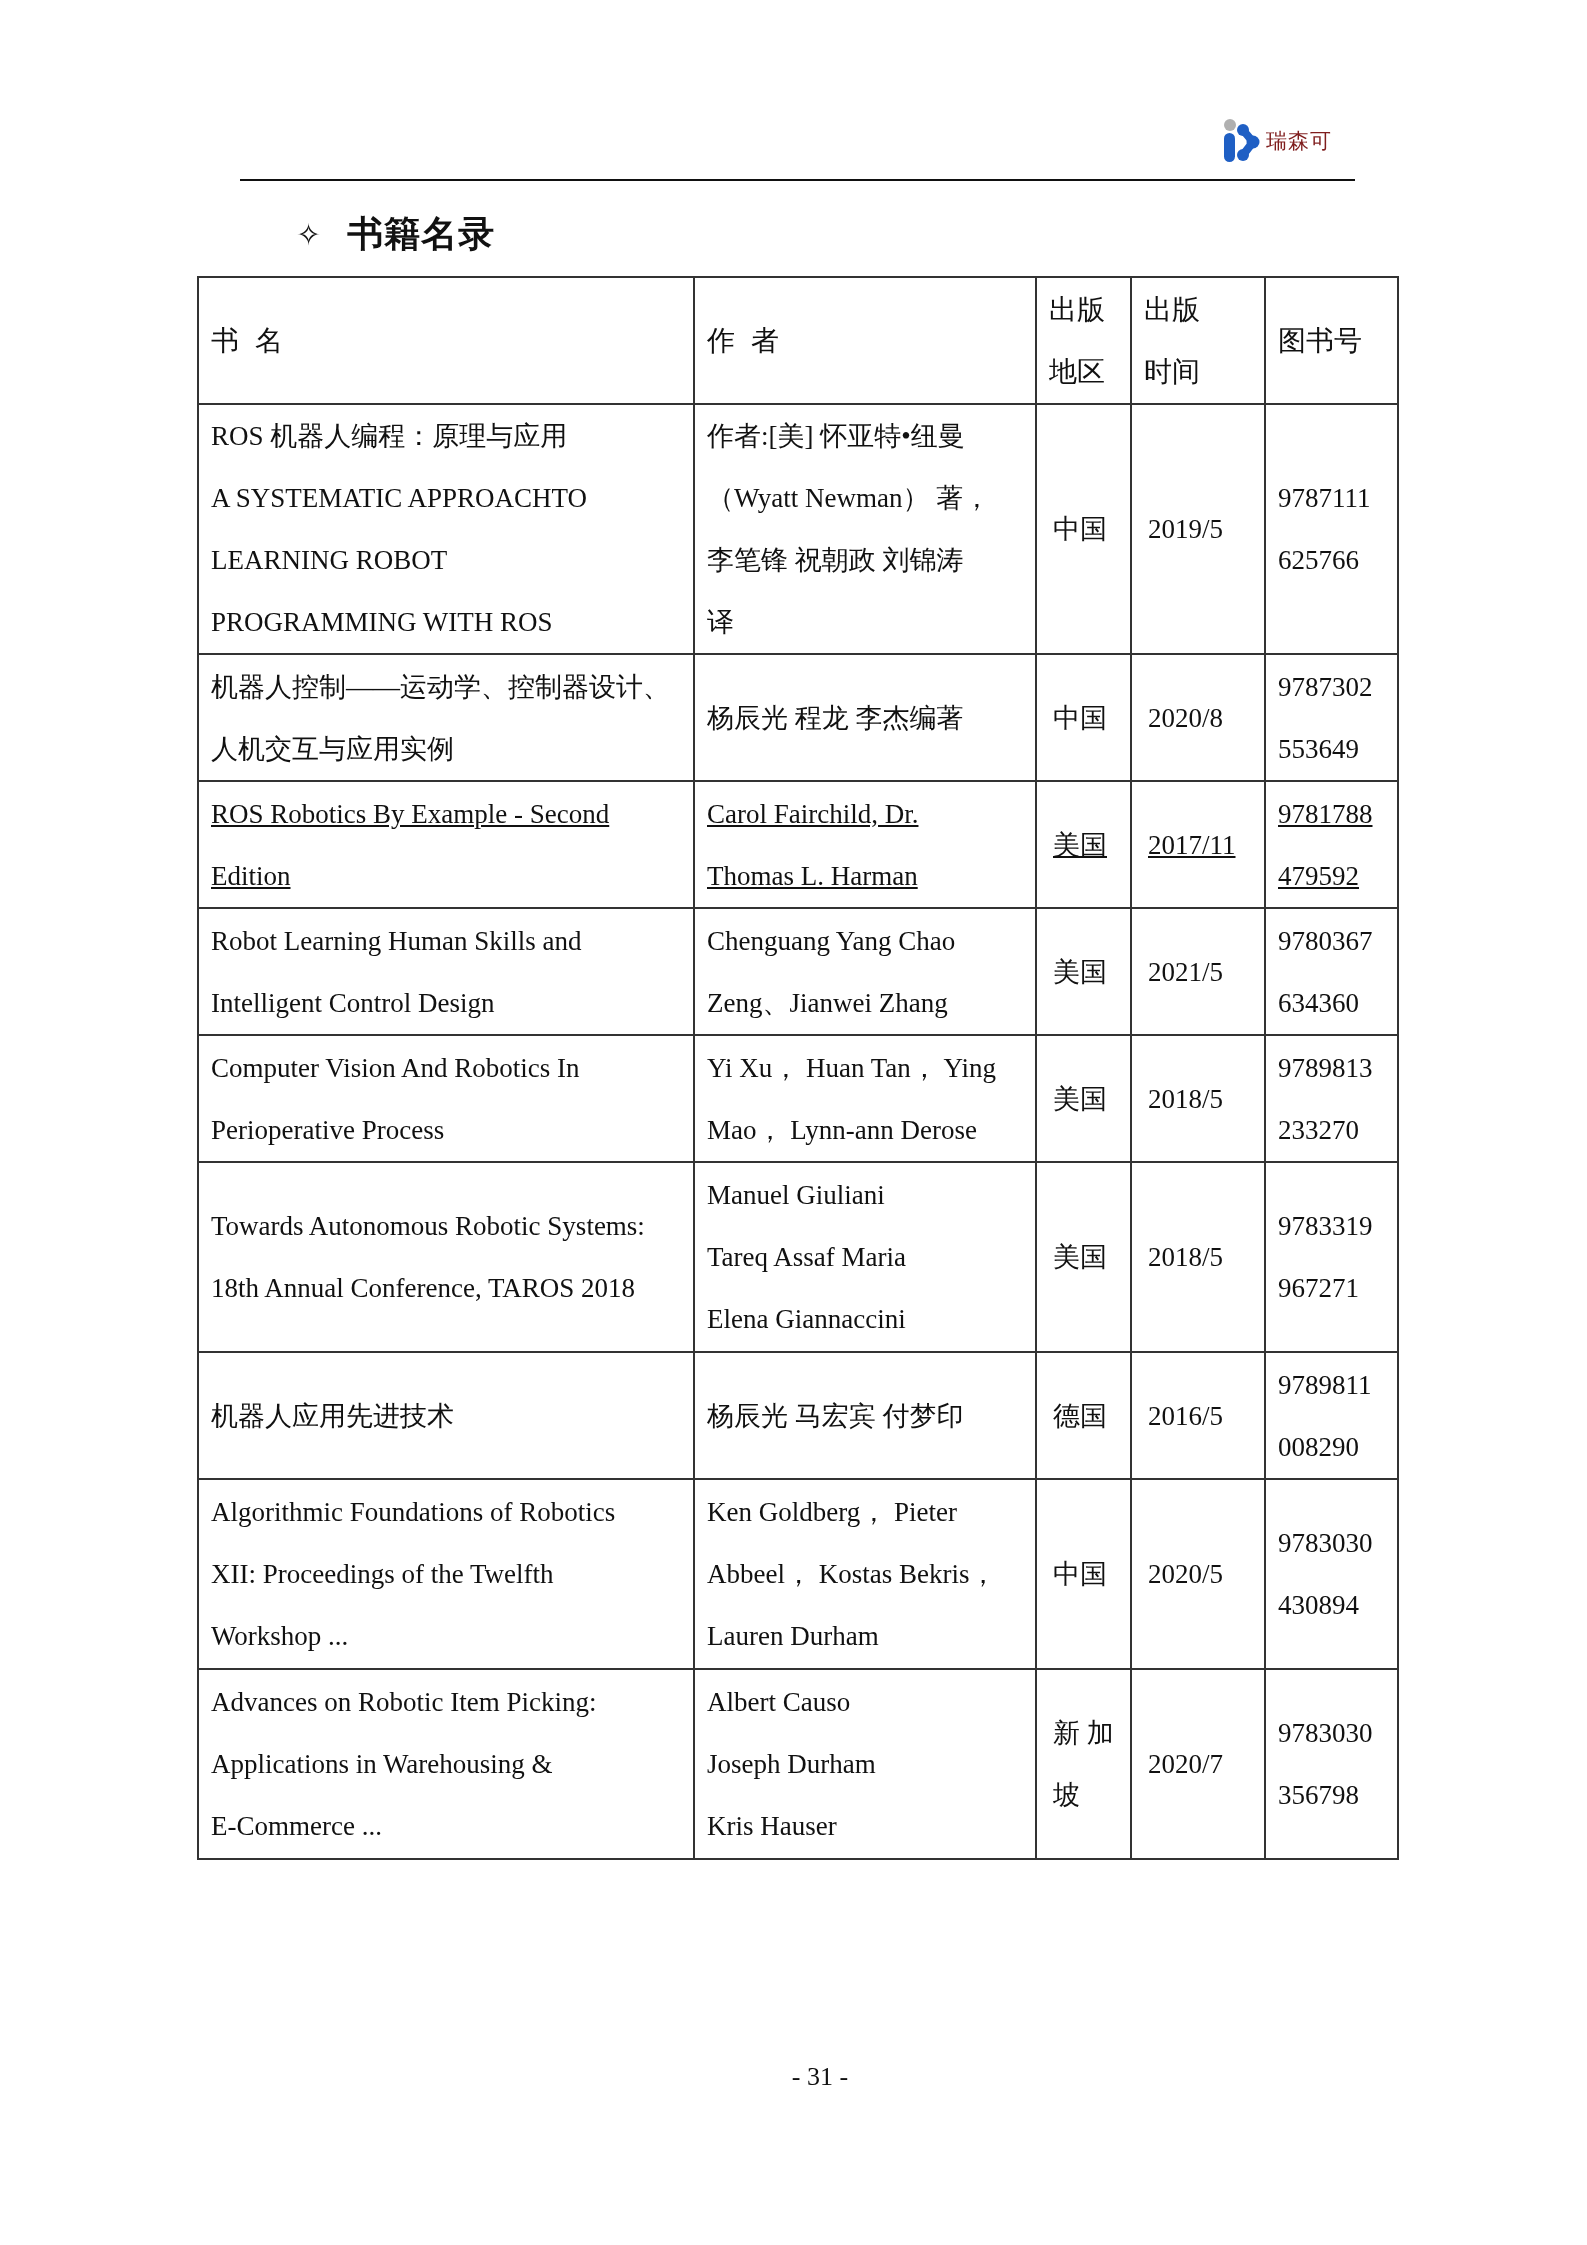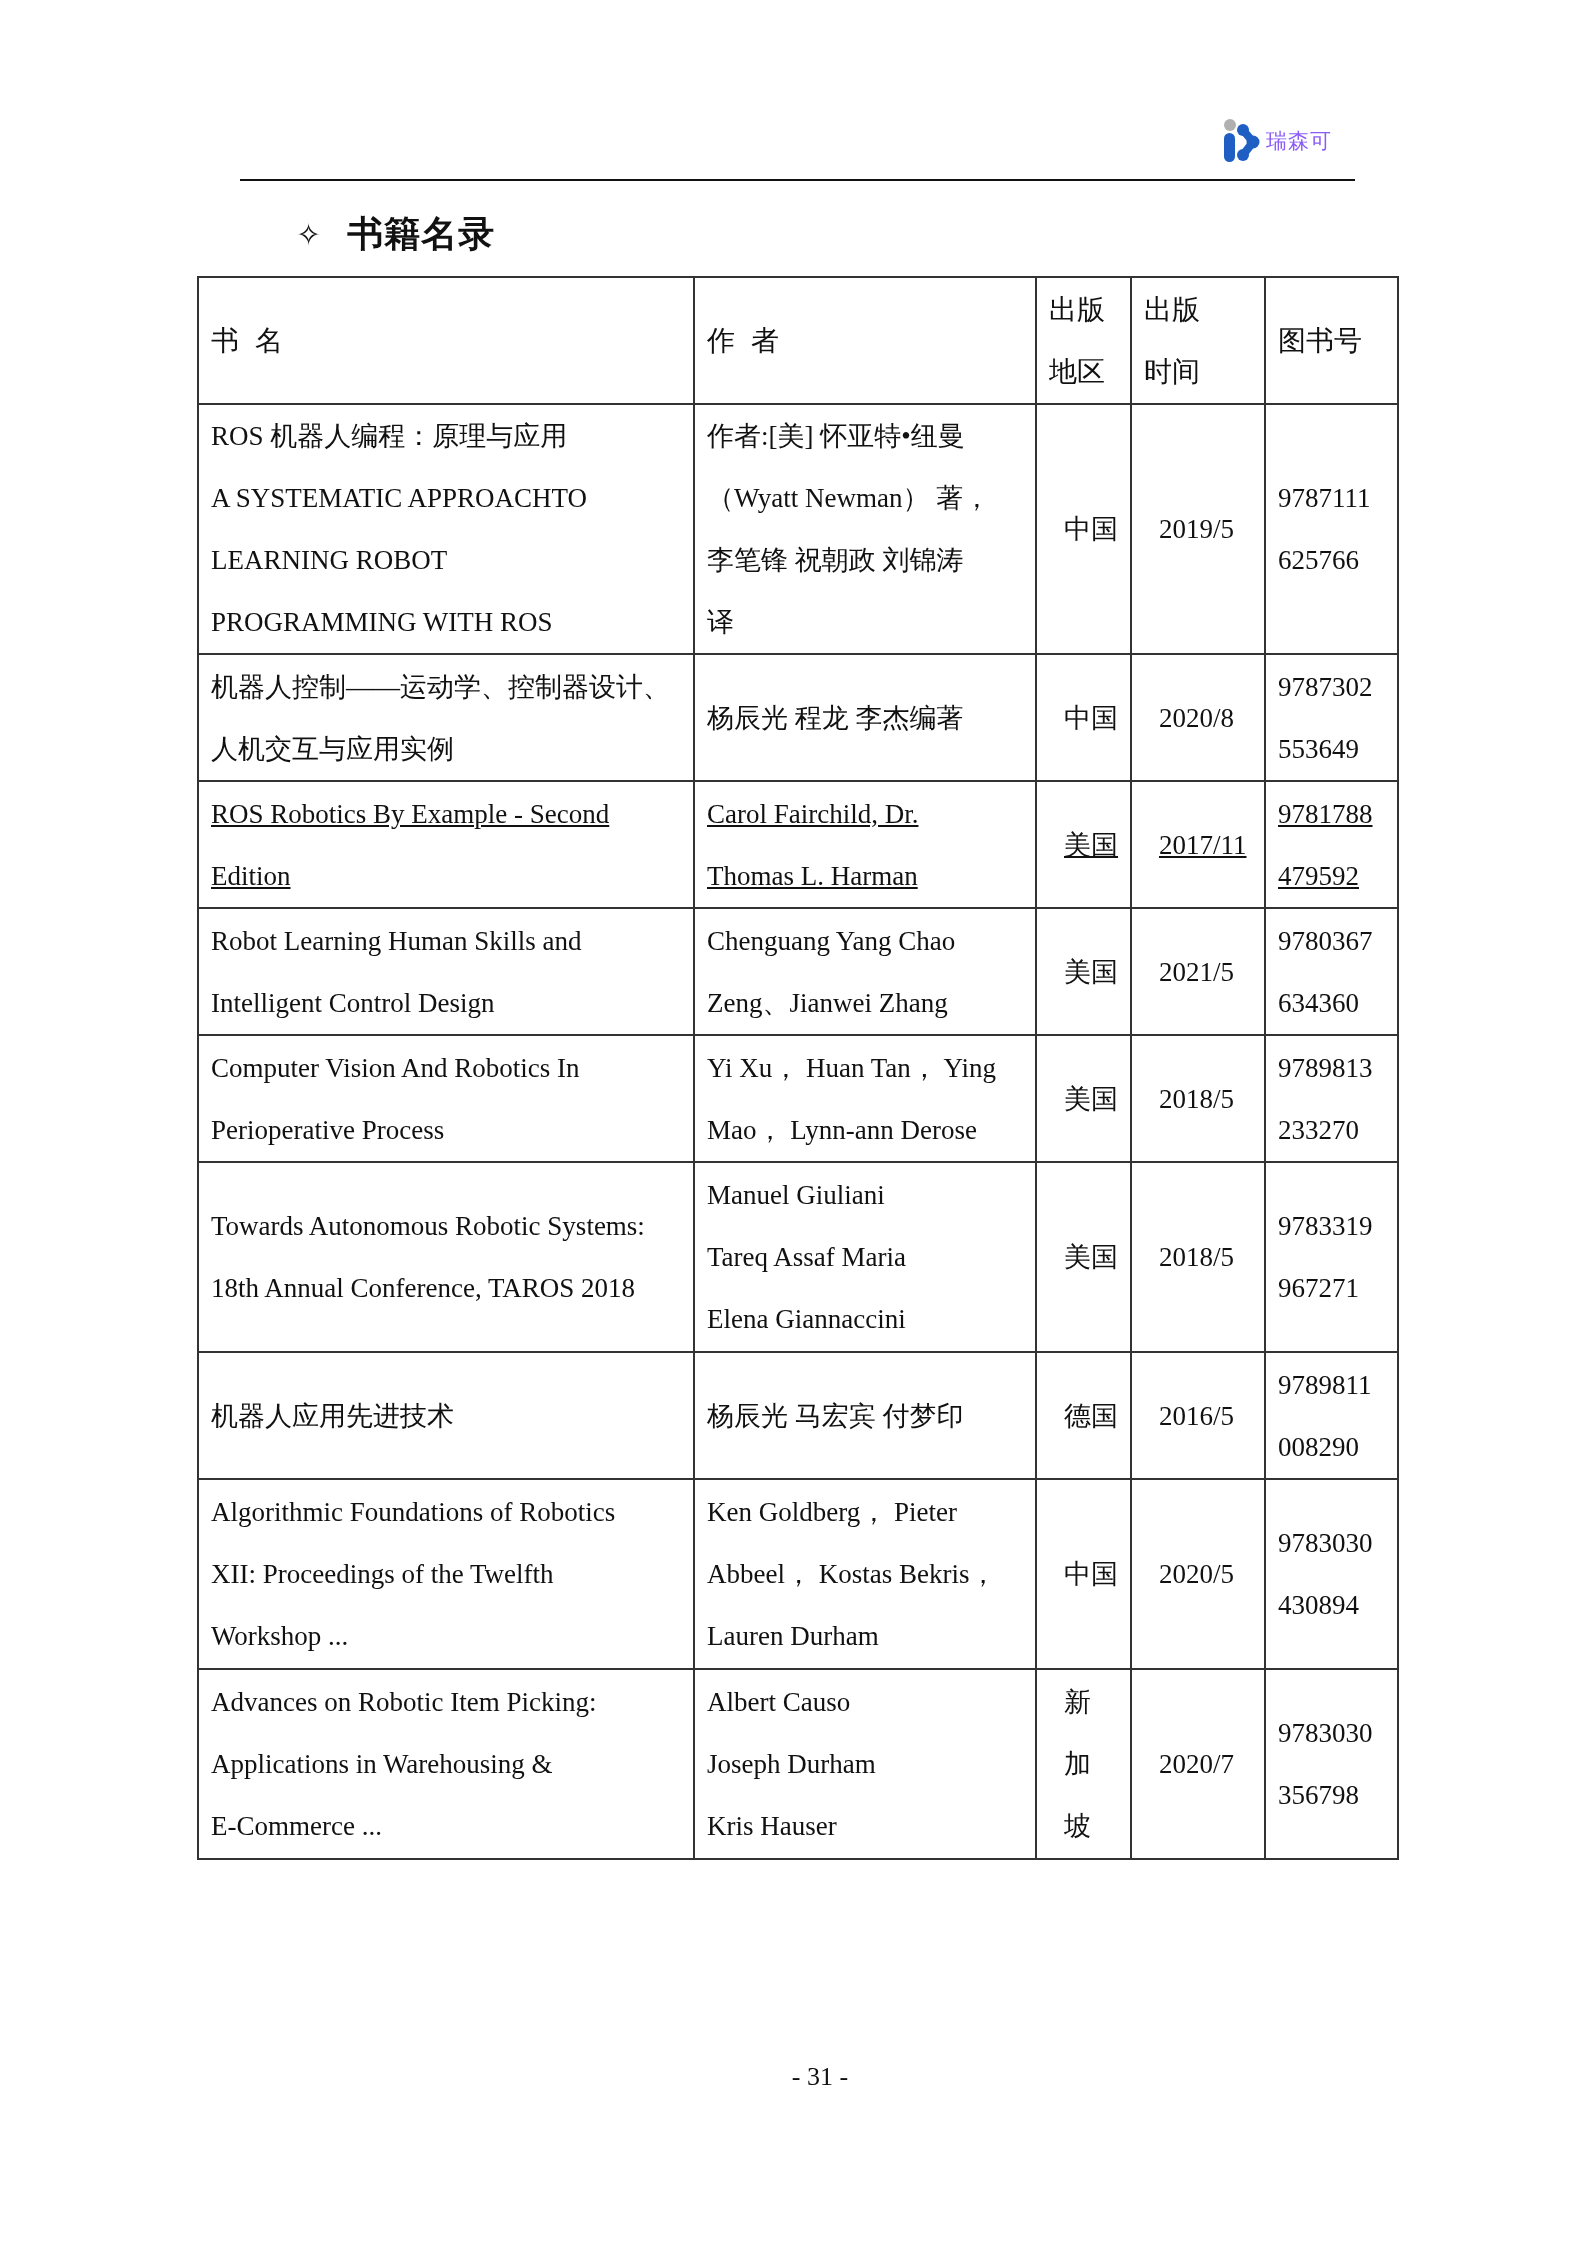--- a/index.html
+++ b/index.html
@@ -2,39 +2,39 @@
 <html><head>
 <meta charset="utf-8">
 <style>
   html, body { margin: 0; padding: 0; background: #ffffff; }
   body {
     width: 1587px; height: 2245px; position: relative; overflow: hidden;
     font-family: "Liberation Serif", "DejaVu Serif", serif; color: #111;
   }
   .logo { position: absolute; left: 1222px; top: 118px; display: flex; align-items: center; }
   .logo svg { display: block; }
-  .logo-text { font-family: "DejaVu Sans", sans-serif; font-size: 21px; color: #8b5cf6; margin-left: 6px; letter-spacing: 1px; }
+  .logo-text { font-family: "DejaVu Sans", sans-serif; font-size: 21px; color: #7f1d1d; margin-left: 6px; letter-spacing: 1px; }
   .header-rule { position: absolute; left: 240px; top: 179px; width: 1115px; height: 2px; background: #111; }
   .section-title { position: absolute; left: 296px; top: 210px; display: flex; align-items: center; }
   .diamond { font-size: 30px; margin-right: 26px; font-family: "DejaVu Sans", sans-serif; line-height: 1; }
   .title-text { font-family: "DejaVu Sans", sans-serif; font-weight: bold; font-size: 36px; letter-spacing: 1px; }
 
   table.books {
     position: absolute; left: 197px; top: 276px;
     border-collapse: collapse; table-layout: fixed; width: 1200px;
   }
   table.books td, table.books th {
     border: 2px solid #333; font-size: 27px; line-height: 62px; vertical-align: middle;
     padding: 0 12px; font-weight: normal;
   }
   table.books th { text-align: left; font-family: "DejaVu Sans", sans-serif; font-size: 28px; }
   table.books th.h-title span, table.books th.h-author span { letter-spacing: 16px; }
   table.books td.c-title { text-align: justify; text-align-last: left; }
   table.books td.c-author { text-align: justify; text-align-last: left; }
-  table.books td.c-region, table.books td.c-date { text-align: left; padding-left: 27px; margin-left: 20px; }
+  table.books td.c-region, table.books td.c-date { text-align: left; padding-left: 16px; margin-left: 20px; }
   table.books td.c-isbn { text-align: left; padding-left: 12px; }
   .line { display: block; }
   .pageno { position: absolute; top: 2062px; left: 0; width: 1640px; text-align: center; font-size: 26px; }
 </style>
 </head>
 <body>
 
 <div class="logo">
   <svg width="38" height="46" viewBox="0 0 38 46">
     <circle cx="8" cy="7" r="6" fill="#b0b0b0"></circle>

